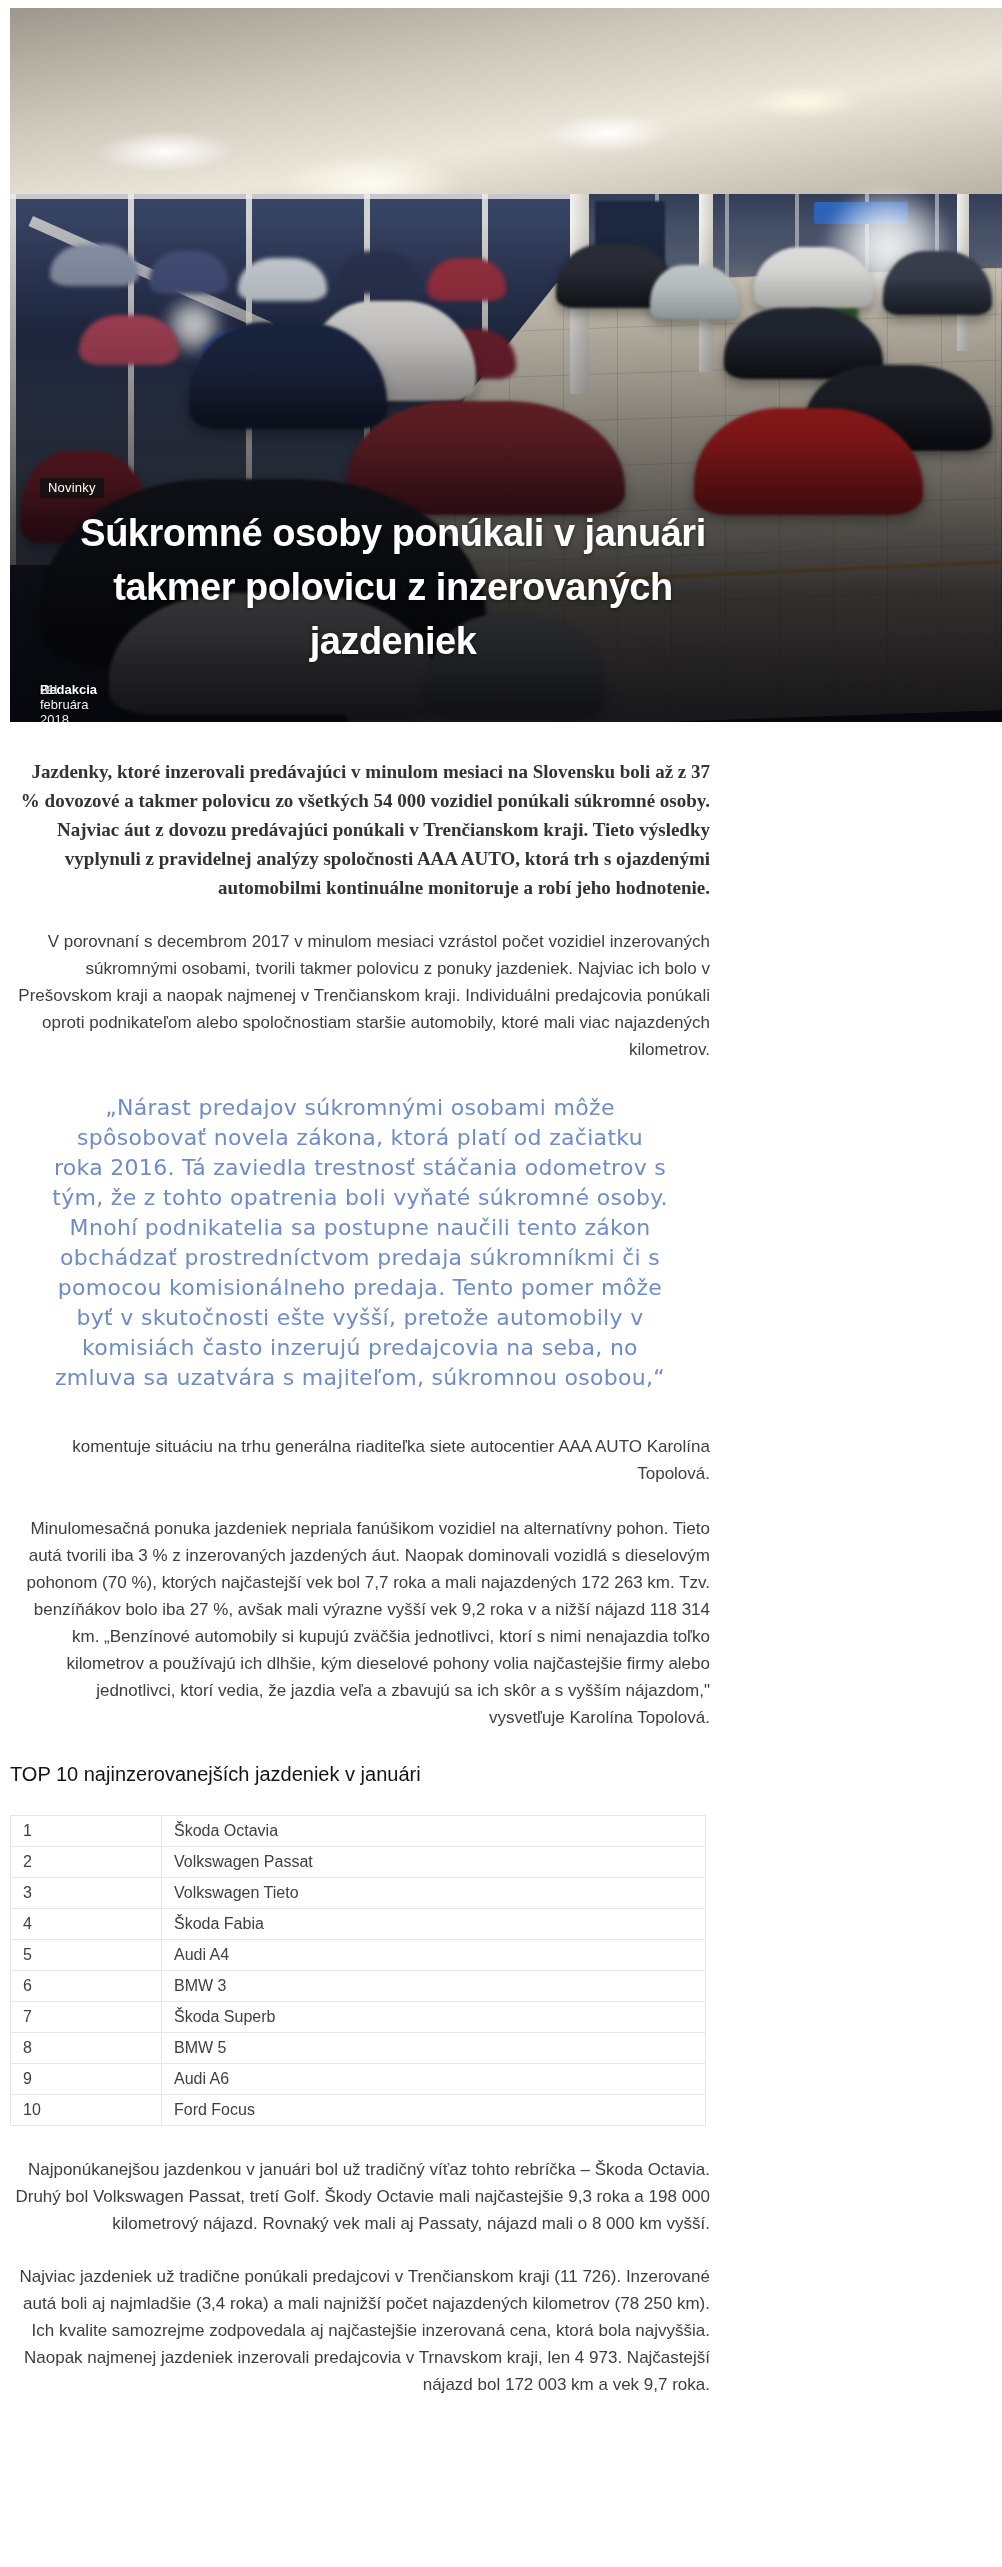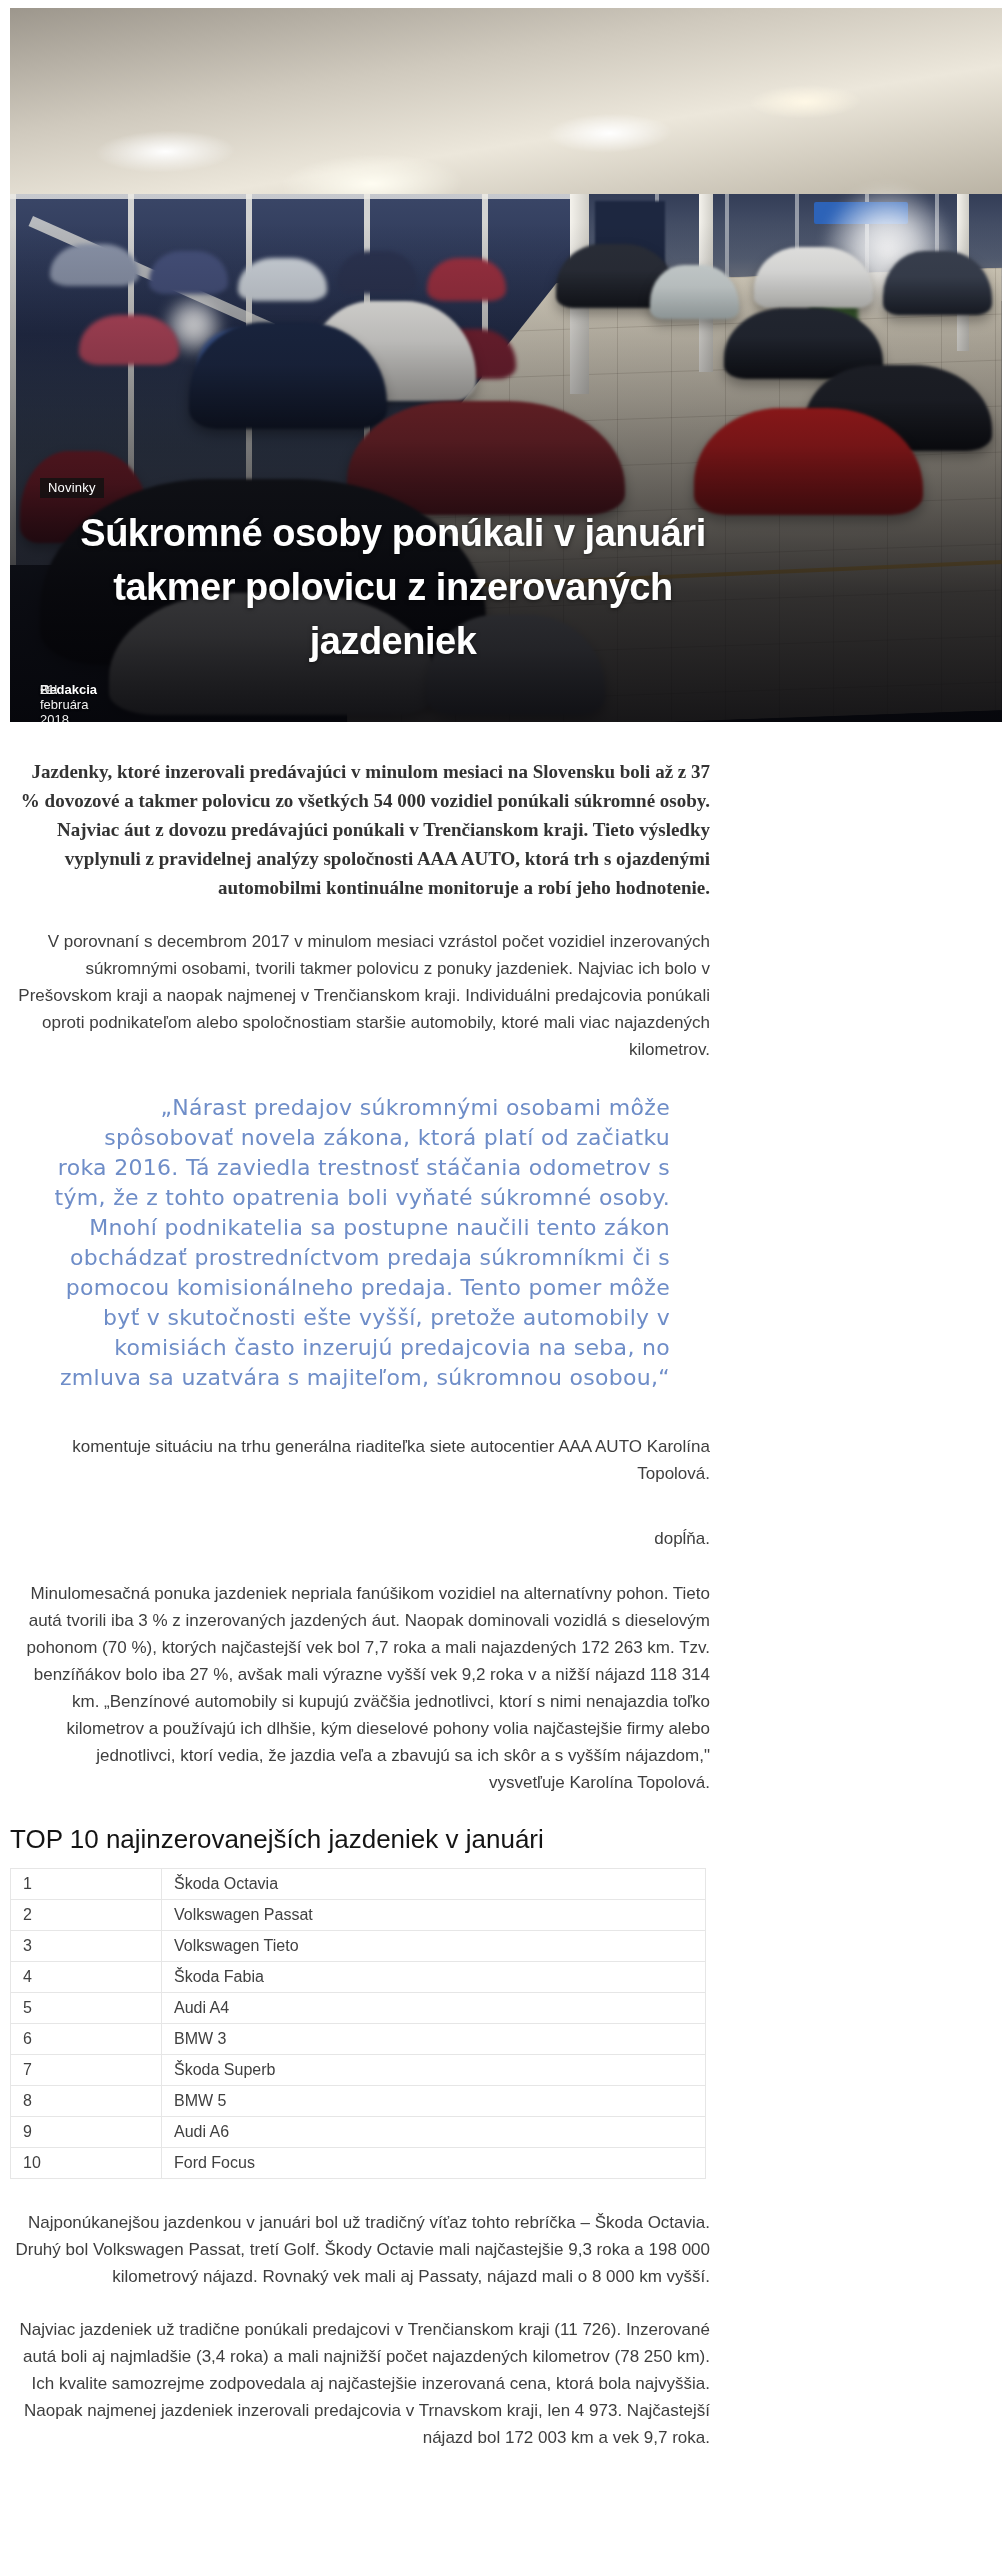--- a/index.html
+++ b/index.html
@@ -48,28 +48,28 @@
     letter-spacing:-.5px;z-index:5;text-shadow:0 1px 4px rgba(0,0,0,.55);}
   .byline{left:30px;top:674px;color:#f2f2f2;font-size:13px;z-index:5;text-shadow:0 1px 2px rgba(0,0,0,.6);}
   .byline b{color:#fff;}
   .byline .sep{margin:0 6px;color:#ddd;}
 
   
   .content{width:700px;margin-left:10px;color:#3e3e3e;}
   .content p{margin:0;font-size:17px;line-height:27px;text-align:right;}
   p.intro{margin-top:35px;font-family:"Liberation Serif",serif;font-weight:bold;font-size:19px;line-height:29px;color:#333;}
   p.p-comparison{margin-top:26px;}
-  blockquote{margin:7px auto;width:620px;text-align:right;border:0;padding:0;
+  blockquote{margin:7px auto;width:620px;text-align:center;border:0;padding:0;
     color:#6e8dc8;font-size:22px;line-height:30px;letter-spacing:.3px;font-family:"DejaVu Sans",sans-serif;}
   blockquote.q1{margin-top:30px;}
   blockquote.q2{margin-top:38px;}
   p.p-attrib1{margin-top:40px;}
   p.p-attrib2{margin-top:38px;}
   p.p-fuel{margin-top:28px;margin-left:12px;}
-  h3.top10{margin:26px 0 12px;font-size:26px;line-height:34px;font-weight:400;color:#141414;letter-spacing:0;}
+  h3.top10{margin:26px 0 24px;font-size:20px;line-height:34px;font-weight:400;color:#141414;letter-spacing:0;}
   table.rank{border-collapse:collapse;width:696px;table-layout:fixed;}
   table.rank td{border:1px solid #e6e6e6;font-size:16px;color:#404040;padding:4px 10px 5px 12px;height:21px;}
   table.rank td.rank-cell{width:128px;}
   p.p-octavia{margin-top:30px;}
   p.p-region{margin-top:26px;}
 </style>
 </head>
 <body>
 
 <div class="hero">
@@ -127,21 +127,20 @@
   </div>
 </div>
 
 <div class="content">
   <p class="intro">Jazdenky, ktoré inzerovali predávajúci v minulom mesiaci na Slovensku boli až z 37 % dovozové a takmer polovicu zo všetkých 54 000 vozidiel ponúkali súkromné osoby. Najviac áut z dovozu predávajúci ponúkali v Trenčianskom kraji. Tieto výsledky vyplynuli z pravidelnej analýzy spoločnosti AAA AUTO, ktorá trh s ojazdenými automobilmi kontinuálne monitoruje a robí jeho hodnotenie.</p>
   <p class="p-comparison">V porovnaní s decembrom 2017 v minulom mesiaci vzrástol počet vozidiel inzerovaných súkromnými osobami, tvorili takmer polovicu z ponuky jazdeniek. Najviac ich bolo v Prešovskom kraji a naopak najmenej v Trenčianskom kraji. Individuálni predajcovia ponúkali oproti podnikateľom alebo spoločnostiam staršie automobily, ktoré mali viac najazdených kilometrov.</p>
 
   <blockquote class="q1">„Nárast predajov súkromnými osobami môže spôsobovať novela zákona, ktorá platí od začiatku roka 2016. Tá zaviedla trestnosť stáčania odometrov s tým, že z tohto opatrenia boli vyňaté súkromné osoby. Mnohí podnikatelia sa postupne naučili tento zákon obchádzať prostredníctvom predaja súkromníkmi či s pomocou komisionálneho predaja. Tento pomer môže byť v skutočnosti ešte vyšší, pretože automobily v komisiách často inzerujú predajcovia na seba, no zmluva sa uzatvára s majiteľom, súkromnou osobou,“</blockquote>
   <p class="p-attrib1">komentuje situáciu na trhu generálna riaditeľka siete autocentier AAA AUTO Karolína Topolová.</p>
 
-  <p class="p-attrib2">dopĺňa.</p>
 
   <p class="p-fuel">Minulomesačná ponuka jazdeniek nepriala fanúšikom vozidiel na alternatívny pohon. Tieto autá tvorili iba 3 % z inzerovaných jazdených áut. Naopak dominovali vozidlá s dieselovým pohonom (70 %), ktorých najčastejší vek bol 7,7 roka a mali najazdených 172 263 km. Tzv. benzíňákov bolo iba 27 %, avšak mali výrazne vyšší vek 9,2 roka v a nižší nájazd 118 314 km. „Benzínové automobily si kupujú zväčšia jednotlivci, ktorí s nimi nenajazdia toľko kilometrov a používajú ich dlhšie, kým dieselové pohony volia najčastejšie firmy alebo jednotlivci, ktorí vedia, že jazdia veľa a zbavujú sa ich skôr a s vyšším nájazdom," vysvetľuje Karolína Topolová.</p>
 
   <h3 class="top10">TOP 10 najinzerovanejších jazdeniek v januári</h3>
 
   <table class="rank">
     <tbody>
       <tr>
           <td class="rank-cell">1</td>
           <td>Škoda Octavia</td>

